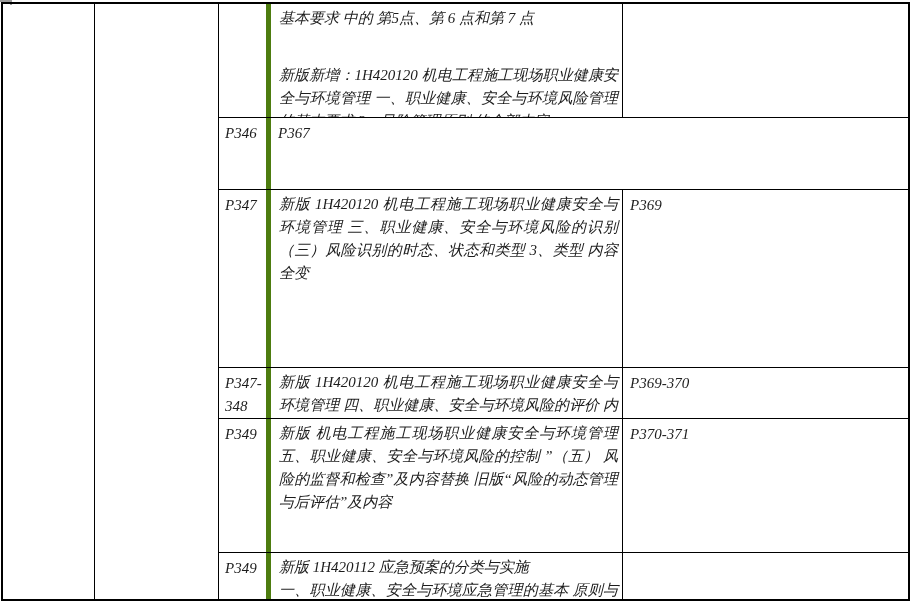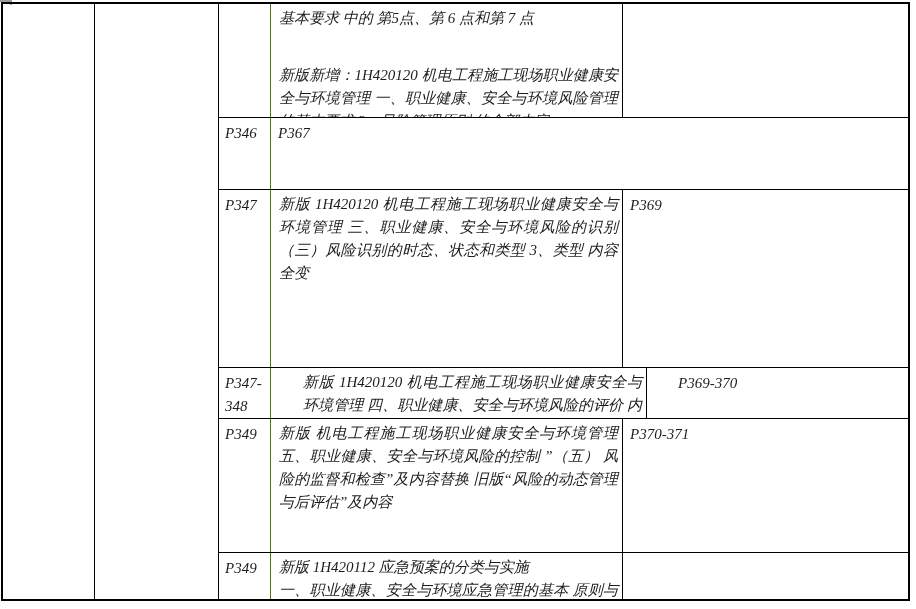--- a/index.html
+++ b/index.html
@@ -54,32 +54,32 @@
     display: flex;
     flex-direction: row;
     box-sizing: border-box;
     border-bottom: 1px solid #000000;
     overflow: hidden;
     font-style: italic;
   }
   .trow.r0 { height: 114px; }
   .trow.r1 { height: 72px;  }
   .trow.r2 { height: 178px; }
-  .trow.r3 { height: 51px; gap: 24px;  }
+  .trow.r3 { height: 51px;  }
   .trow.r4 { height: 134px; }
   .trow.r5 { flex: 1; border-bottom: none; }
   .cell {
     box-sizing: border-box;
     font-size: 15px;
     line-height: 23px;
     overflow: hidden;
   }
   .cell-page-left {
     width: 52px;
-    border-right: 1px solid #4d7c0f;
+    border-right: 5px solid #4d7c0f;
     padding: 4px 2px 0 6px;
   }
   .cell-content {
     width: 352px;
     border-right: 1px solid #000000;
     padding: 3px 4px 0 8px;
     text-align: justify;
   }
   .cell-page-right {
     flex: 1;

